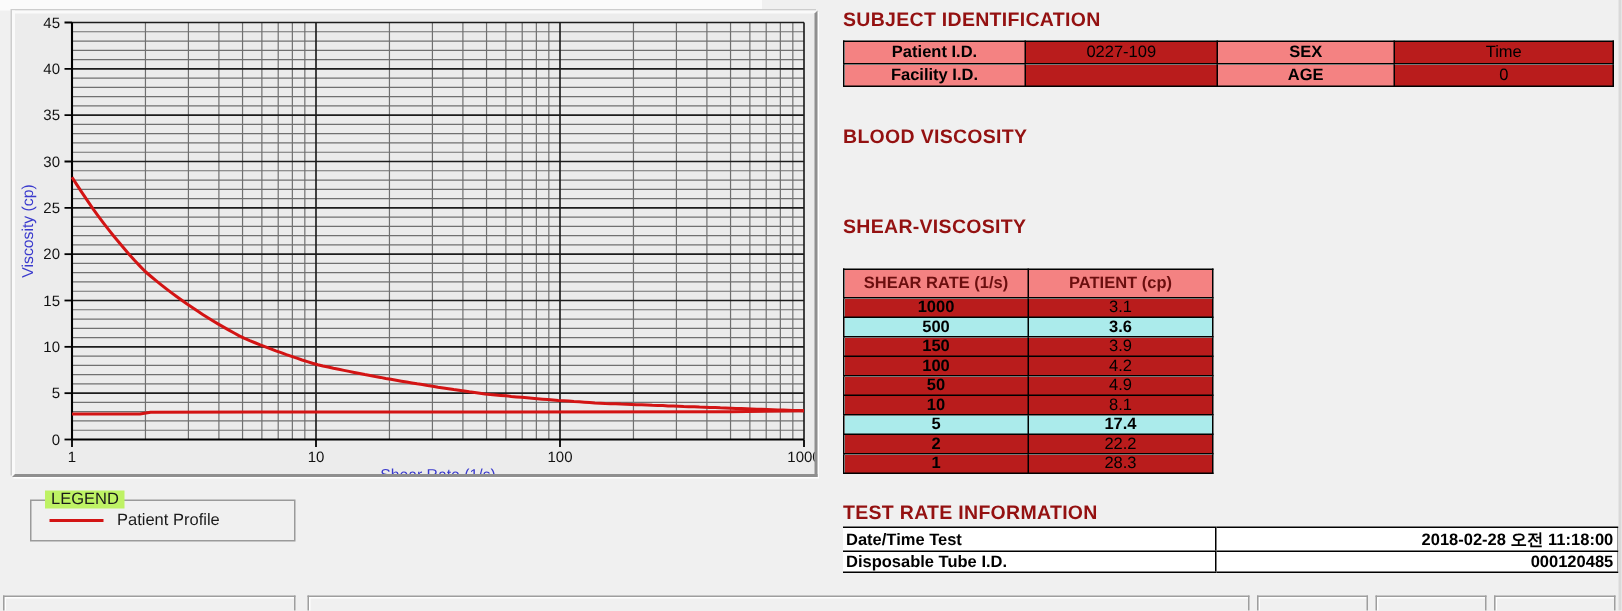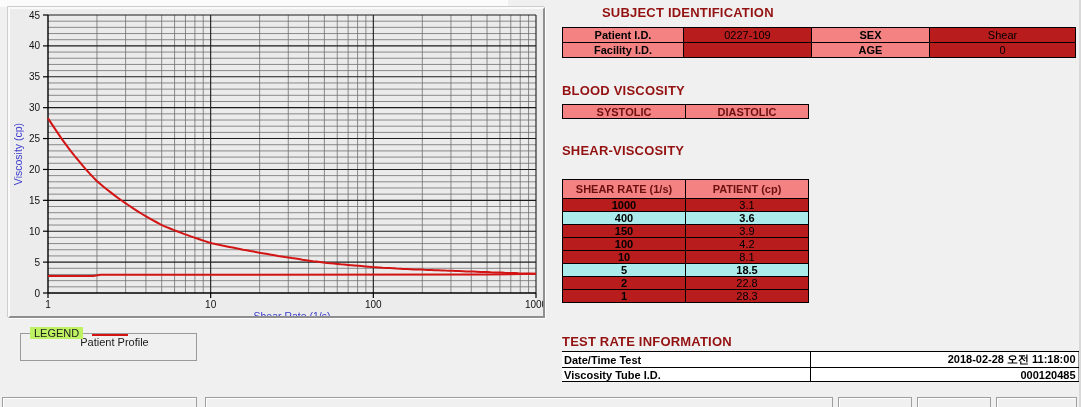--- a/index.html
+++ b/index.html
@@ -21,21 +21,21 @@
 
   
   .legend-box{
     position:absolute;left:20px;top:333px;width:175px;height:26px;
     border:1px solid #9a9a9a;background:#f0f0f0;
   }
   .legend-box .lg-title{
     position:absolute;left:9px;top:-7px;padding:0 4px;background:#bef264;
     font-size:11px;color:#1a1a1a;
   }
-  .legend-row{display:flex;align-items:center;height:100%;padding-left:12px;flex-direction:column;}
+  .legend-row{display:flex;align-items:center;height:100%;padding-left:12px;}
   .legend-line{display:inline-block;width:36px;height:0;border-top:2px solid #d31414;margin-right:9px;}
   .legend-label{font-size:11px;color:#1a1a1a;}
 
   
   .right-col{position:absolute;left:562px;top:0;width:516px;height:396px;}
   .sec-title{
     position:absolute;left:0;font-size:13px;font-weight:bold;color:#941111;
     letter-spacing:.2px;white-space:nowrap;
   }
   table{border-collapse:collapse;table-layout:fixed;}
@@ -190,117 +190,117 @@
 <div class="legend-box">
   <span class="lg-title">LEGEND</span>
   <div class="legend-row">
     <span class="legend-line"></span>
     <span class="legend-label">Patient Profile</span>
   </div>
 </div>
 
 <div class="right-col">
 
-  <div class="sec-title" style="top:5px;margin-left:40px;">SUBJECT IDENTIFICATION</div>
+  <div class="sec-title" style="top:5px;">SUBJECT IDENTIFICATION</div>
   <table class="subject-table">
     <colgroup>
         <col style="width:121px">
         <col style="width:128px">
         <col style="width:118px">
         <col style="width:146px">
       </colgroup>
     <tbody>
         <tr>
       <td class="pink c b">Patient I.D.</td>
       <td class="white c">0227-109</td>
       <td class="pink c b">SEX</td>
-      <td class="white c">Shear</td>
+      <td class="white c">Time</td>
     </tr>
     <tr>
       <td class="pink c b">Facility I.D.</td>
       <td class="white c"></td>
       <td class="pink c b">AGE</td>
       <td class="white c">0</td>
     </tr>
   </tbody>
     </table>
 
   <div class="sec-title" style="top:83px;">BLOOD VISCOSITY</div>
   <table class="bv-table">
     <colgroup>
         <col style="width:123px">
         <col style="width:123px">
       </colgroup>
     <tbody>
-        <tr>
-      <td class="pink c b maroon">SYSTOLIC</td>
-      <td class="pink c b maroon">DIASTOLIC</td>
-    </tr>
   </tbody>
     </table>
 
   <div class="sec-title" style="top:143px;">SHEAR-VISCOSITY</div>
   <table class="shear-table">
     <colgroup>
         <col style="width:123px">
         <col style="width:123px">
       </colgroup>
     <tbody>
         <tr>
       <td class="pink c b maroon hd">SHEAR RATE (1/s)</td>
       <td class="pink c b maroon hd">PATIENT (cp)</td>
     </tr>
     <tr>
       <td class="white c b">1000</td>
       <td class="white c">3.1</td>
     </tr>
     <tr class="hl">
-      <td class="white c b">400</td>
+      <td class="white c b">500</td>
       <td class="white c">3.6</td>
     </tr>
     <tr>
       <td class="white c b">150</td>
       <td class="white c">3.9</td>
     </tr>
     <tr>
       <td class="white c b">100</td>
       <td class="white c">4.2</td>
     </tr>
     <tr>
+      <td class="white c b">50</td>
+      <td class="white c">4.9</td>
+    </tr>
+    <tr>
       <td class="white c b">10</td>
       <td class="white c">8.1</td>
     </tr>
     <tr class="hl">
       <td class="white c b">5</td>
-      <td class="white c">18.5</td>
+      <td class="white c">17.4</td>
     </tr>
     <tr>
       <td class="white c b">2</td>
-      <td class="white c">22.8</td>
+      <td class="white c">22.2</td>
     </tr>
     <tr>
       <td class="white c b">1</td>
       <td class="white c">28.3</td>
     </tr>
   </tbody>
     </table>
 
   <div class="sec-title" style="top:334px;">TEST RATE INFORMATION</div>
   <table class="tfi-table">
     <colgroup>
         <col style="width:248px">
         <col style="width:268px">
       </colgroup>
     <tbody>
         <tr>
       <td class="b">Date/Time Test</td>
       <td class="r b div-l">2018-02-28  오전 11:18:00</td>
     </tr>
     <tr>
-      <td class="b">Viscosity Tube I.D.</td>
+      <td class="b">Disposable Tube I.D.</td>
       <td class="r b div-l">000120485</td>
     </tr>
   </tbody>
     </table>
 </div>
 
 <div class="status-seg" style="left:2px;width:193px;"></div>
 <div class="status-seg" style="left:205px;width:626px;"></div>
 <div class="status-seg" style="left:838px;width:72px;"></div>
 <div class="status-seg" style="left:917px;width:72px;"></div>

